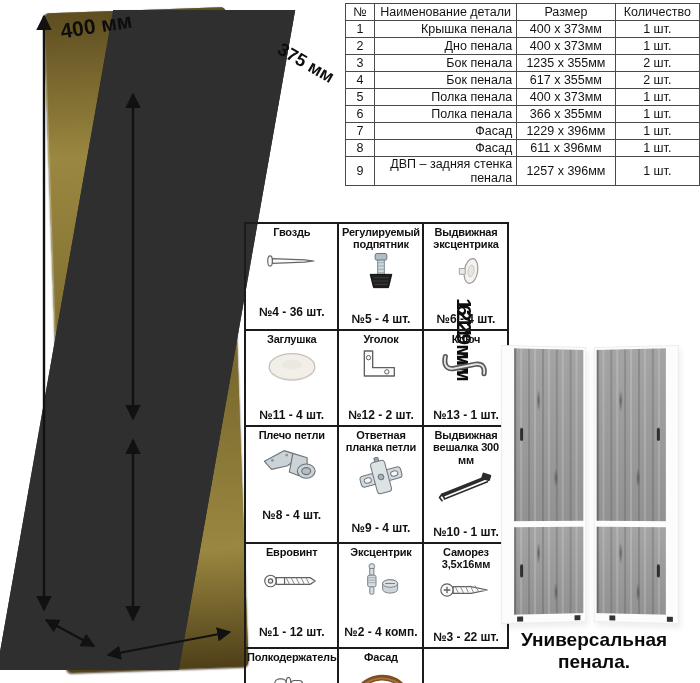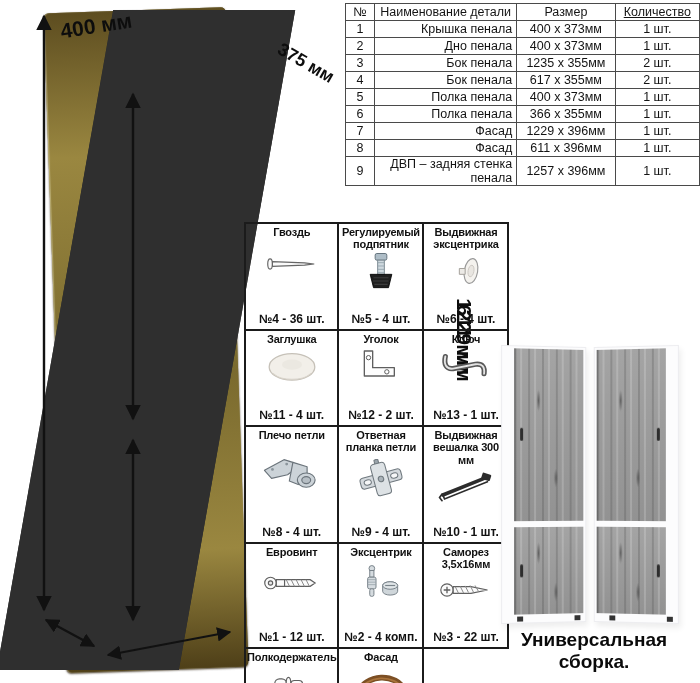--- a/index.html
+++ b/index.html
@@ -43,27 +43,27 @@
 
   
   .parts-table{position:absolute;left:345px;top:3px;border-collapse:collapse;
                font-size:12.5px;color:#141414;table-layout:fixed;}
   .parts-table th,.parts-table td{border:1px solid #4a4a4a;padding:0 4px;height:16px;
                line-height:1.12;font-weight:normal;text-align:center;overflow:hidden;}
   .parts-table td.nm{text-align:right;}
   .parts-table th:nth-child(1){width:22px;}
   .parts-table th:nth-child(2){width:148px;}
   .parts-table th:nth-child(3){width:104px;}
-  .parts-table th:nth-child(4){width:78px;text-decoration:underline;}
+  .parts-table th:nth-child(4){width:78px;}
 
   
   .hw{position:absolute;left:244px;top:222px;border-collapse:collapse;}
   .hw td{border:2px solid #1b1b1b;width:81px;height:80px;padding:2px 1px;vertical-align:top;}
   .hw td.empty{border:none;}
-  .hw-cell{display:flex;flex-direction:column;height:100%;align-items:center;justify-content:space-between;}
+  .hw-cell{display:flex;flex-direction:column;height:100%;align-items:center;}
   .hw-name{font-weight:bold;font-size:11px;text-align:center;line-height:1.12;letter-spacing:-.2px;}
   .hw-icon{flex:1;display:flex;align-items:center;justify-content:center;max-height:46px;}
   .hw-count{font-weight:bold;font-size:12px;padding-bottom:1px;white-space:nowrap;margin-top:21px;}
 
   
   .mini{position:absolute;top:346px;width:86px;height:277px;background:#fcfcfd;
         box-shadow:inset 0 0 0 1px #ededf0, 2px 4px 6px rgba(0,0,0,.07);}
   .mini-left{left:501px;transform:perspective(800px) rotateY(8deg);}
   .mini-right{left:593px;transform:perspective(800px) rotateY(-8deg);}
   .graywood{background-color:#9b9b9b;background-image:
@@ -427,15 +427,15 @@
     <div class="m-foot m-foot-r"></div>
   </div>
   <div class="mini mini-right">
     <div class="m-door m-door-top graywood"></div>
     <div class="m-door m-door-bot graywood"></div>
     <div class="m-handle mh1"></div>
     <div class="m-handle mh2"></div>
     <div class="m-foot m-foot-l"></div>
     <div class="m-foot m-foot-r"></div>
   </div>
-  <div class="variant-caption">Универсальная сборка.</div>
+  <div class="variant-caption">Универсальная пенала.</div>
 
 </div>
 
 </body></html>

